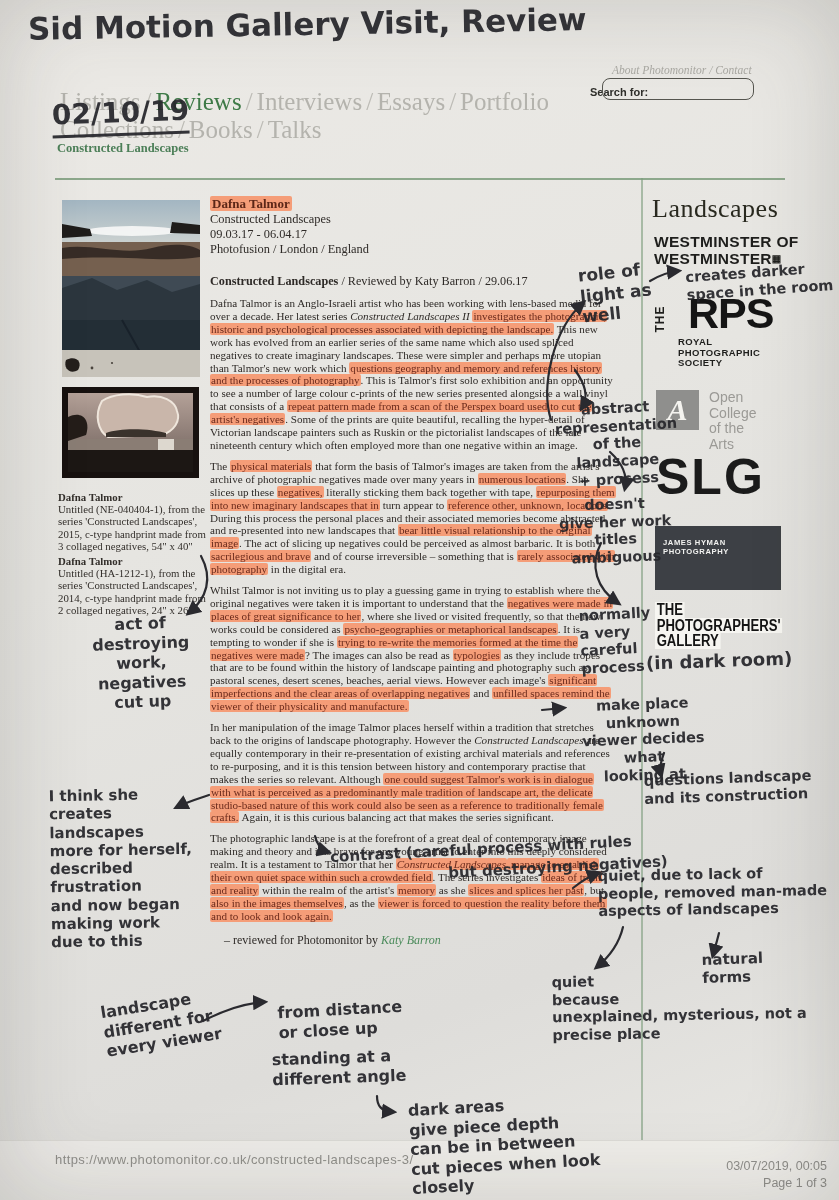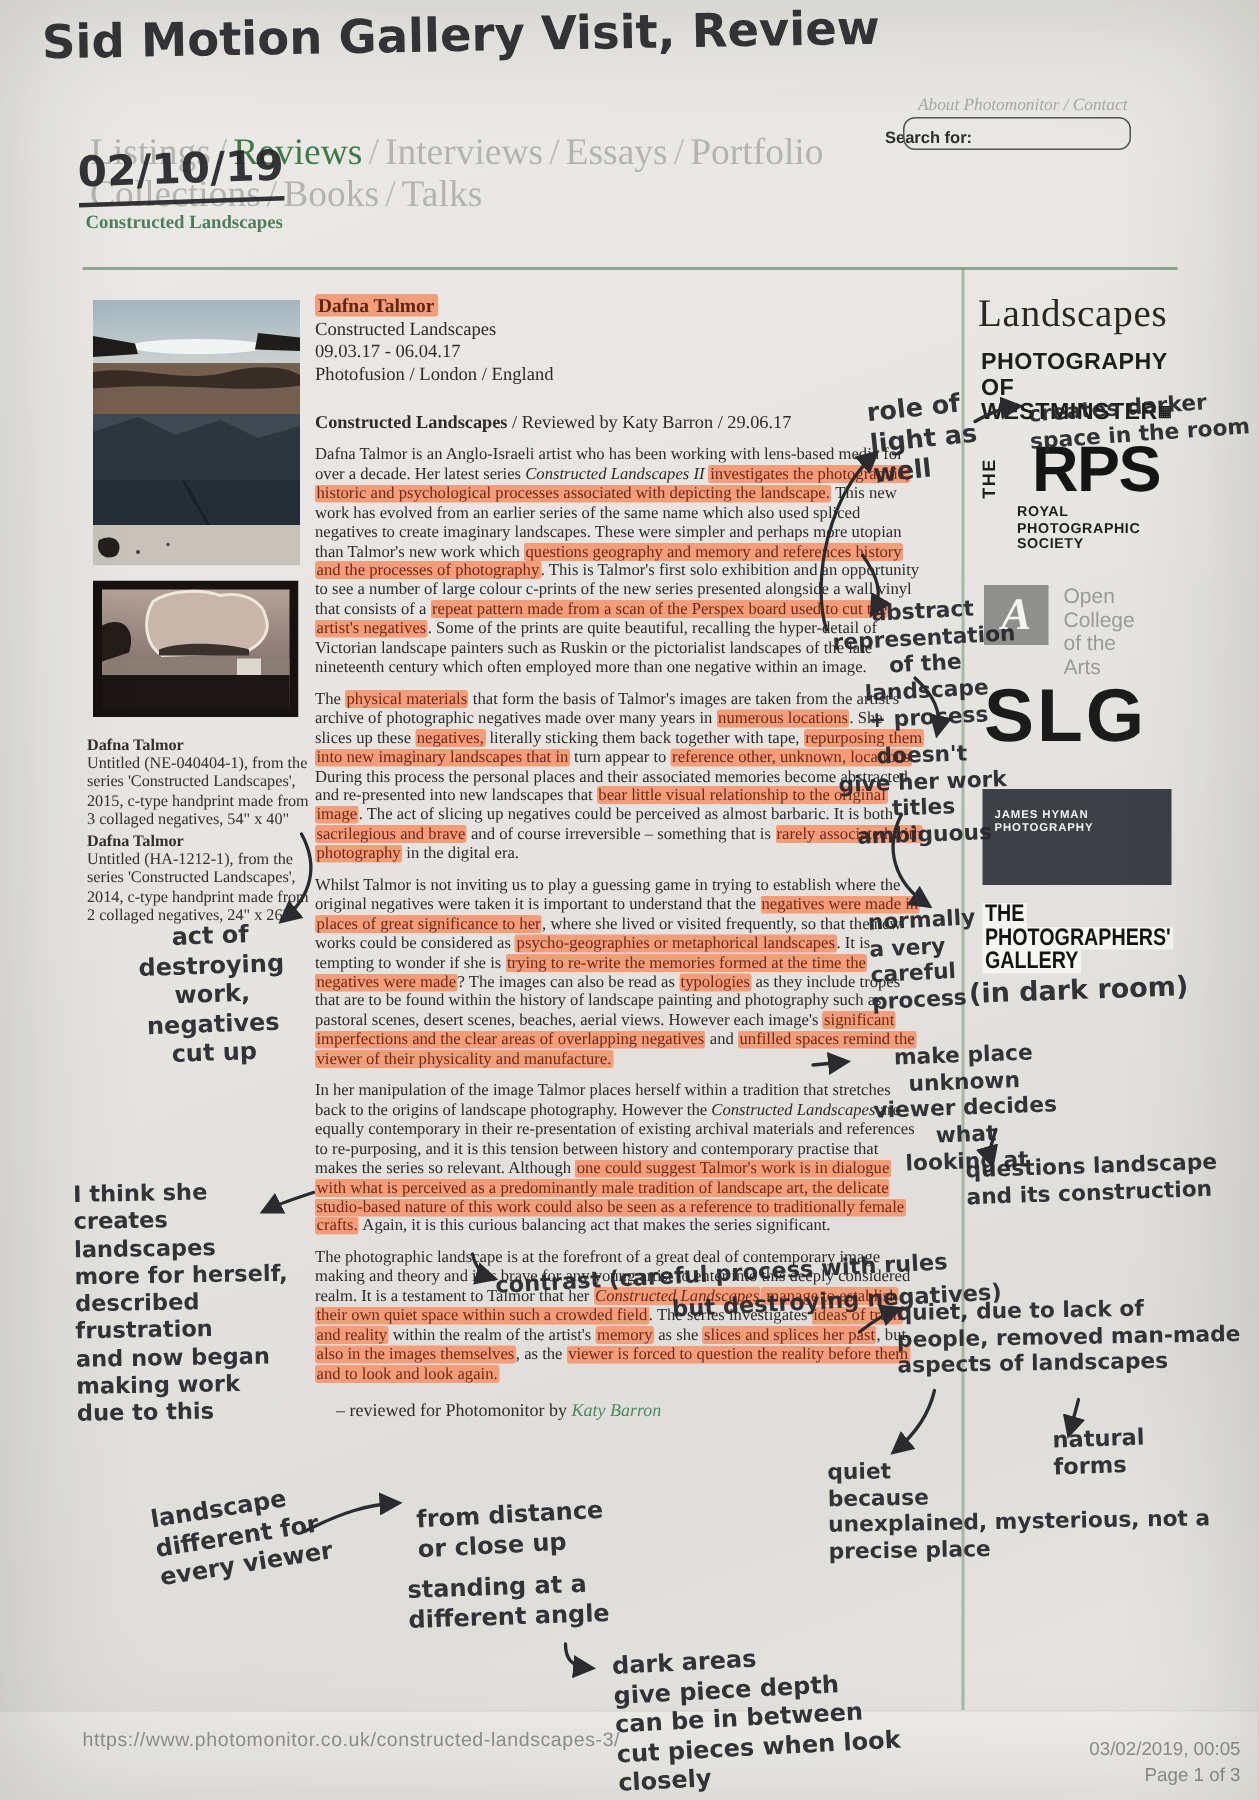--- a/index.html
+++ b/index.html
@@ -160,21 +160,21 @@
         <p><span>The photographic landscape is at the forefront of a great deal of contemporary image making and theory and it is brave for any young artist to enter into this deeply considered realm. It is a testament to Talmor that her </span><span class="hl it">Constructed Landscapes</span><span class="hl"> manage to establish their own quiet space within such a crowded field</span><span>. The series investigates </span><span class="hl">ideas of truth and reality</span><span> within the realm of the artist's </span><span class="hl">memory</span><span> as she </span><span class="hl">slices and splices her past</span><span>, but </span><span class="hl">also in the images themselves</span><span>, as the </span><span class="hl">viewer is forced to question the reality before them and to look and look again.</span></p>
       </div>
     <div class="signoff">
       <span>– reviewed for Photomonitor by </span><span class="author">Katy Barron</span>
     </div>
   </div>
 
   <aside class="sidebar">
     <div class="aesthetica">Landscapes</div>
     <div class="westminster">
-      <span>PHOTOGRAPHY OF</span><br>
+      <span>WESTMINSTER OF</span><br>
       <span>WESTMINSTER</span><span class="wgrid">▦</span>
     </div>
     <div class="rps-block">
       <span class="rps-the">THE</span>
       <div class="rps-big">RPS</div>
       <div class="rps-sub prewrap">ROYAL
 PHOTOGRAPHIC
 SOCIETY</div>
     </div>
     <div class="oca">
@@ -280,17 +280,17 @@
       <path d="M203,1021 C228,1008 246,1003 264,1002" marker-end="url(#ah)"></path>
       <path d="M377,1096 C377,1106 381,1111 393,1112" marker-end="url(#ah)"></path>
       <path d="M201,556 C213,578 207,598 189,613" marker-end="url(#ah)"></path>
       <path d="M209,795 C197,799 187,802 177,807" marker-end="url(#ah)"></path>
       <path d="M315,836 C317,845 321,850 328,852" marker-end="url(#ah)"></path>
     </g>
   </svg>
 
   <div class="footer-url">https://www.photomonitor.co.uk/constructed-landscapes-3/</div>
   <div class="footer-right">
-    <div>03/02/2019, 00:05</div>
+    <div>03/07/2019, 00:05</div>
     <div>Page 1 of 3</div>
   </div>
 
 </div>
 
 </body></html>

